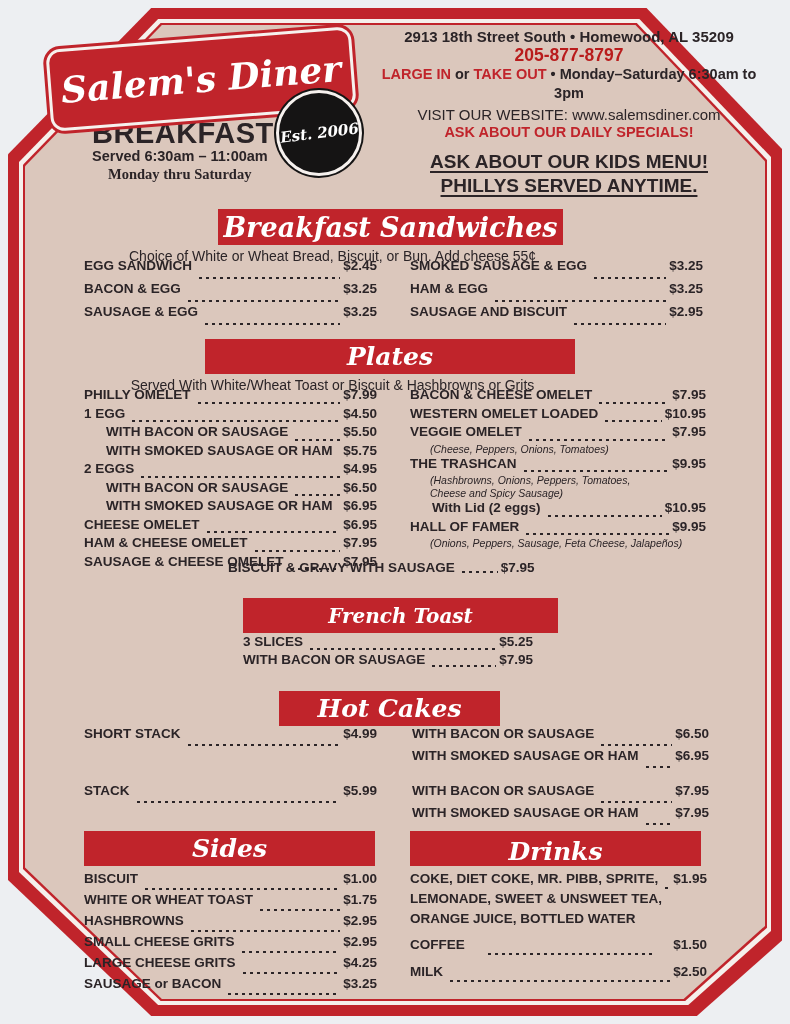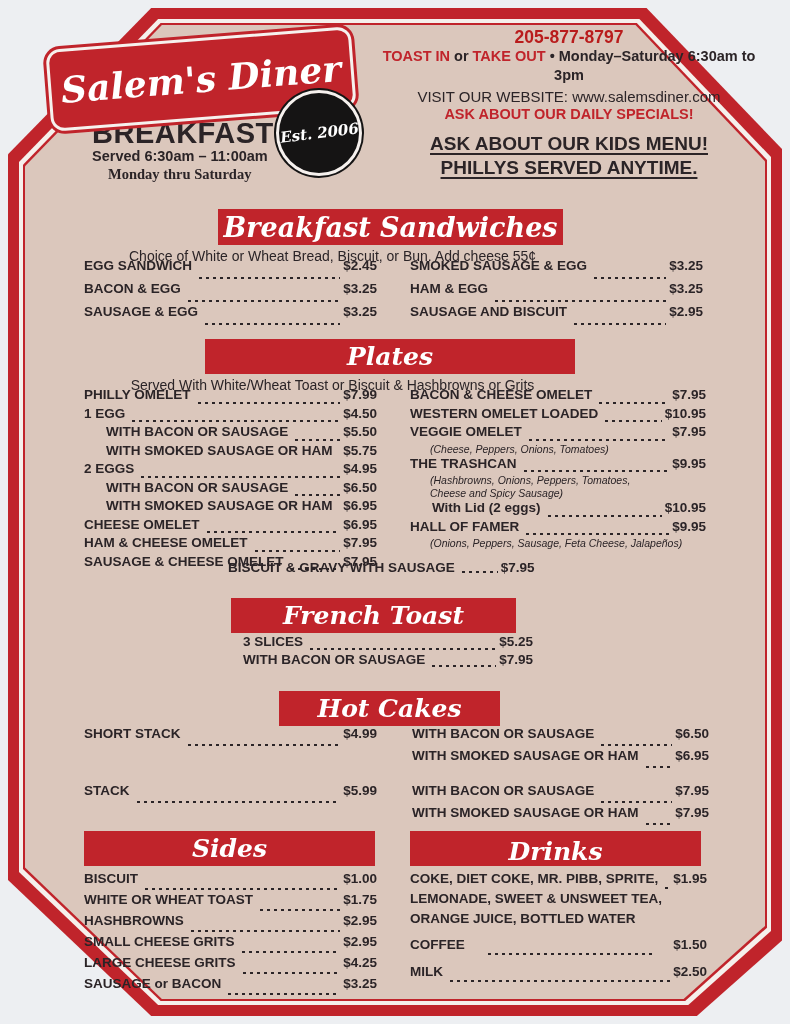--- a/index.html
+++ b/index.html
@@ -57,21 +57,21 @@
   }
   .hq-kids { margin-top:9px; }
 
   
   .banner {
     position:absolute; z-index:5; background:#c0242b; color:#fff;
     display:flex; align-items:center; justify-content:center; white-space:nowrap;
   }
   #b-sand   { left:218px; top:209px; width:345px; height:36px; font-size:27px; }
   #b-plates { left:205px; top:339px; width:370px; height:35px; font-size:25px; }
-  #b-french { left:231px; top:598px; width:285px; height:35px; font-size:25px; }
+  #b-french { left:243px; top:598px; width:315px; height:35px; font-size:20px; }
   #b-hot    { left:279px; top:691px; width:221px; height:35px; font-size:25px; }
   #b-sides  { left:84px;  top:831px; width:291px; height:35px; font-size:25px; }
   #b-drinks { left:410px; top:831px; width:291px; height:35px; font-size:25px;align-items:flex-end; }
 
   .subtitle { position:absolute; left:0; width:665px; text-align:center; font-size:14px; z-index:5; }
   #sub-sand   { top:248px; }
   #sub-plates { top:377px; }
 
   
   .mlist { position:absolute; z-index:5; }
@@ -129,22 +129,23 @@
   <span class="script est-text">Est. 2006</span>
 </div>
 
 <div class="bk-block">
   <div class="bk-title">BREAKFAST</div>
   <div class="bk-line1">Served 6:30am – 11:00am</div>
   <div class="bk-line2">Monday thru Saturday</div>
 </div>
 
 <div class="hq">
+  <div class="hq-address">2913 18th Street South  •  Homewood, AL  35209</div>
   <div class="hq-phone">205-877-8797</div>
-  <div class="hq-dine"><span class="red">TOAST IN</span><span> or </span><span class="red">TAKE OUT</span><span>  •  Monday–Saturday  6:30am to 3pm</span></div>
+  <div class="hq-dine"><span class="red">LARGE IN</span><span> or </span><span class="red">TAKE OUT</span><span>  •  Monday–Saturday  6:30am to 3pm</span></div>
   <div class="hq-website">VISIT OUR WEBSITE: www.salemsdiner.com</div>
   <div class="hq-specials">ASK ABOUT OUR DAILY SPECIALS!</div>
   <div class="hq-kids">ASK ABOUT OUR KIDS MENU!</div>
   <div class="hq-phillys">PHILLYS SERVED ANYTIME.</div>
 </div>
 
 <div class="banner script" id="b-sand">
   <span>Breakfast Sandwiches</span>
 </div>
 <div class="subtitle" id="sub-sand">Choice of White or Wheat Bread, Biscuit, or Bun.  Add cheese 55¢</div>

